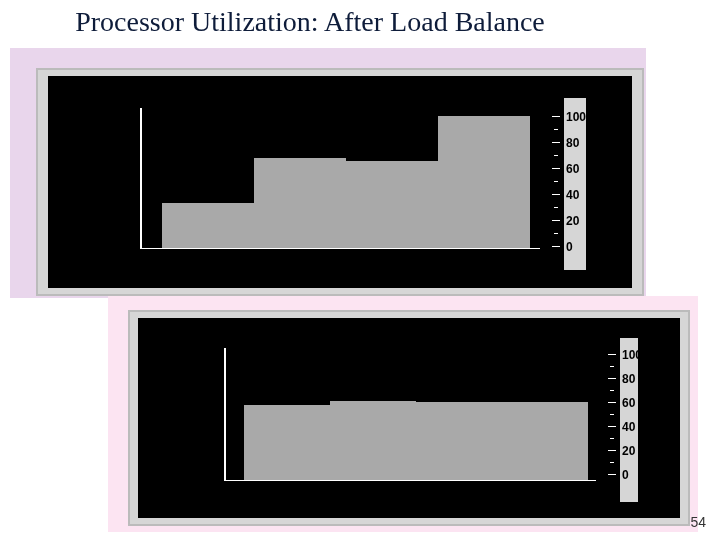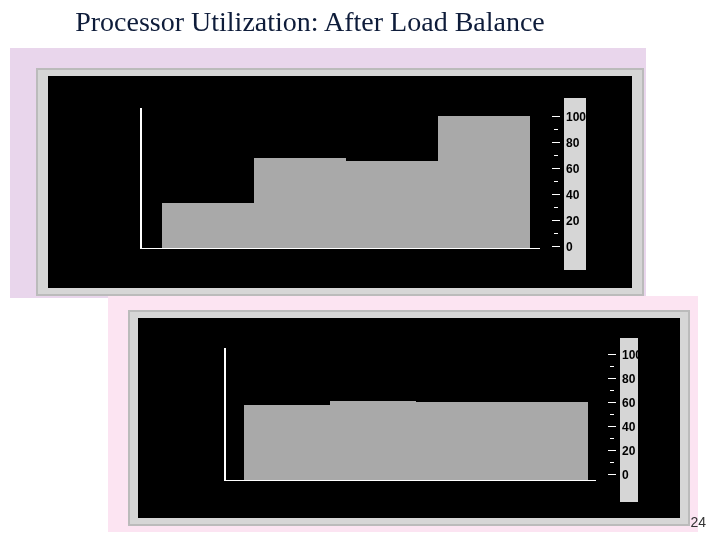--- a/index.html
+++ b/index.html
@@ -247,14 +247,14 @@
         <div class="lbl" style="top:10px;">100</div>
         <div class="lbl" style="top:34px;">80</div>
         <div class="lbl" style="top:58px;">60</div>
         <div class="lbl" style="top:82px;">40</div>
         <div class="lbl" style="top:106px;">20</div>
         <div class="lbl" style="top:130px;">0</div>
       </div>
     </div>
   </div>
 
-  <div class="slide-num">24</div>
+  <div class="slide-num">54</div>
 </div>
 
 </body></html>

